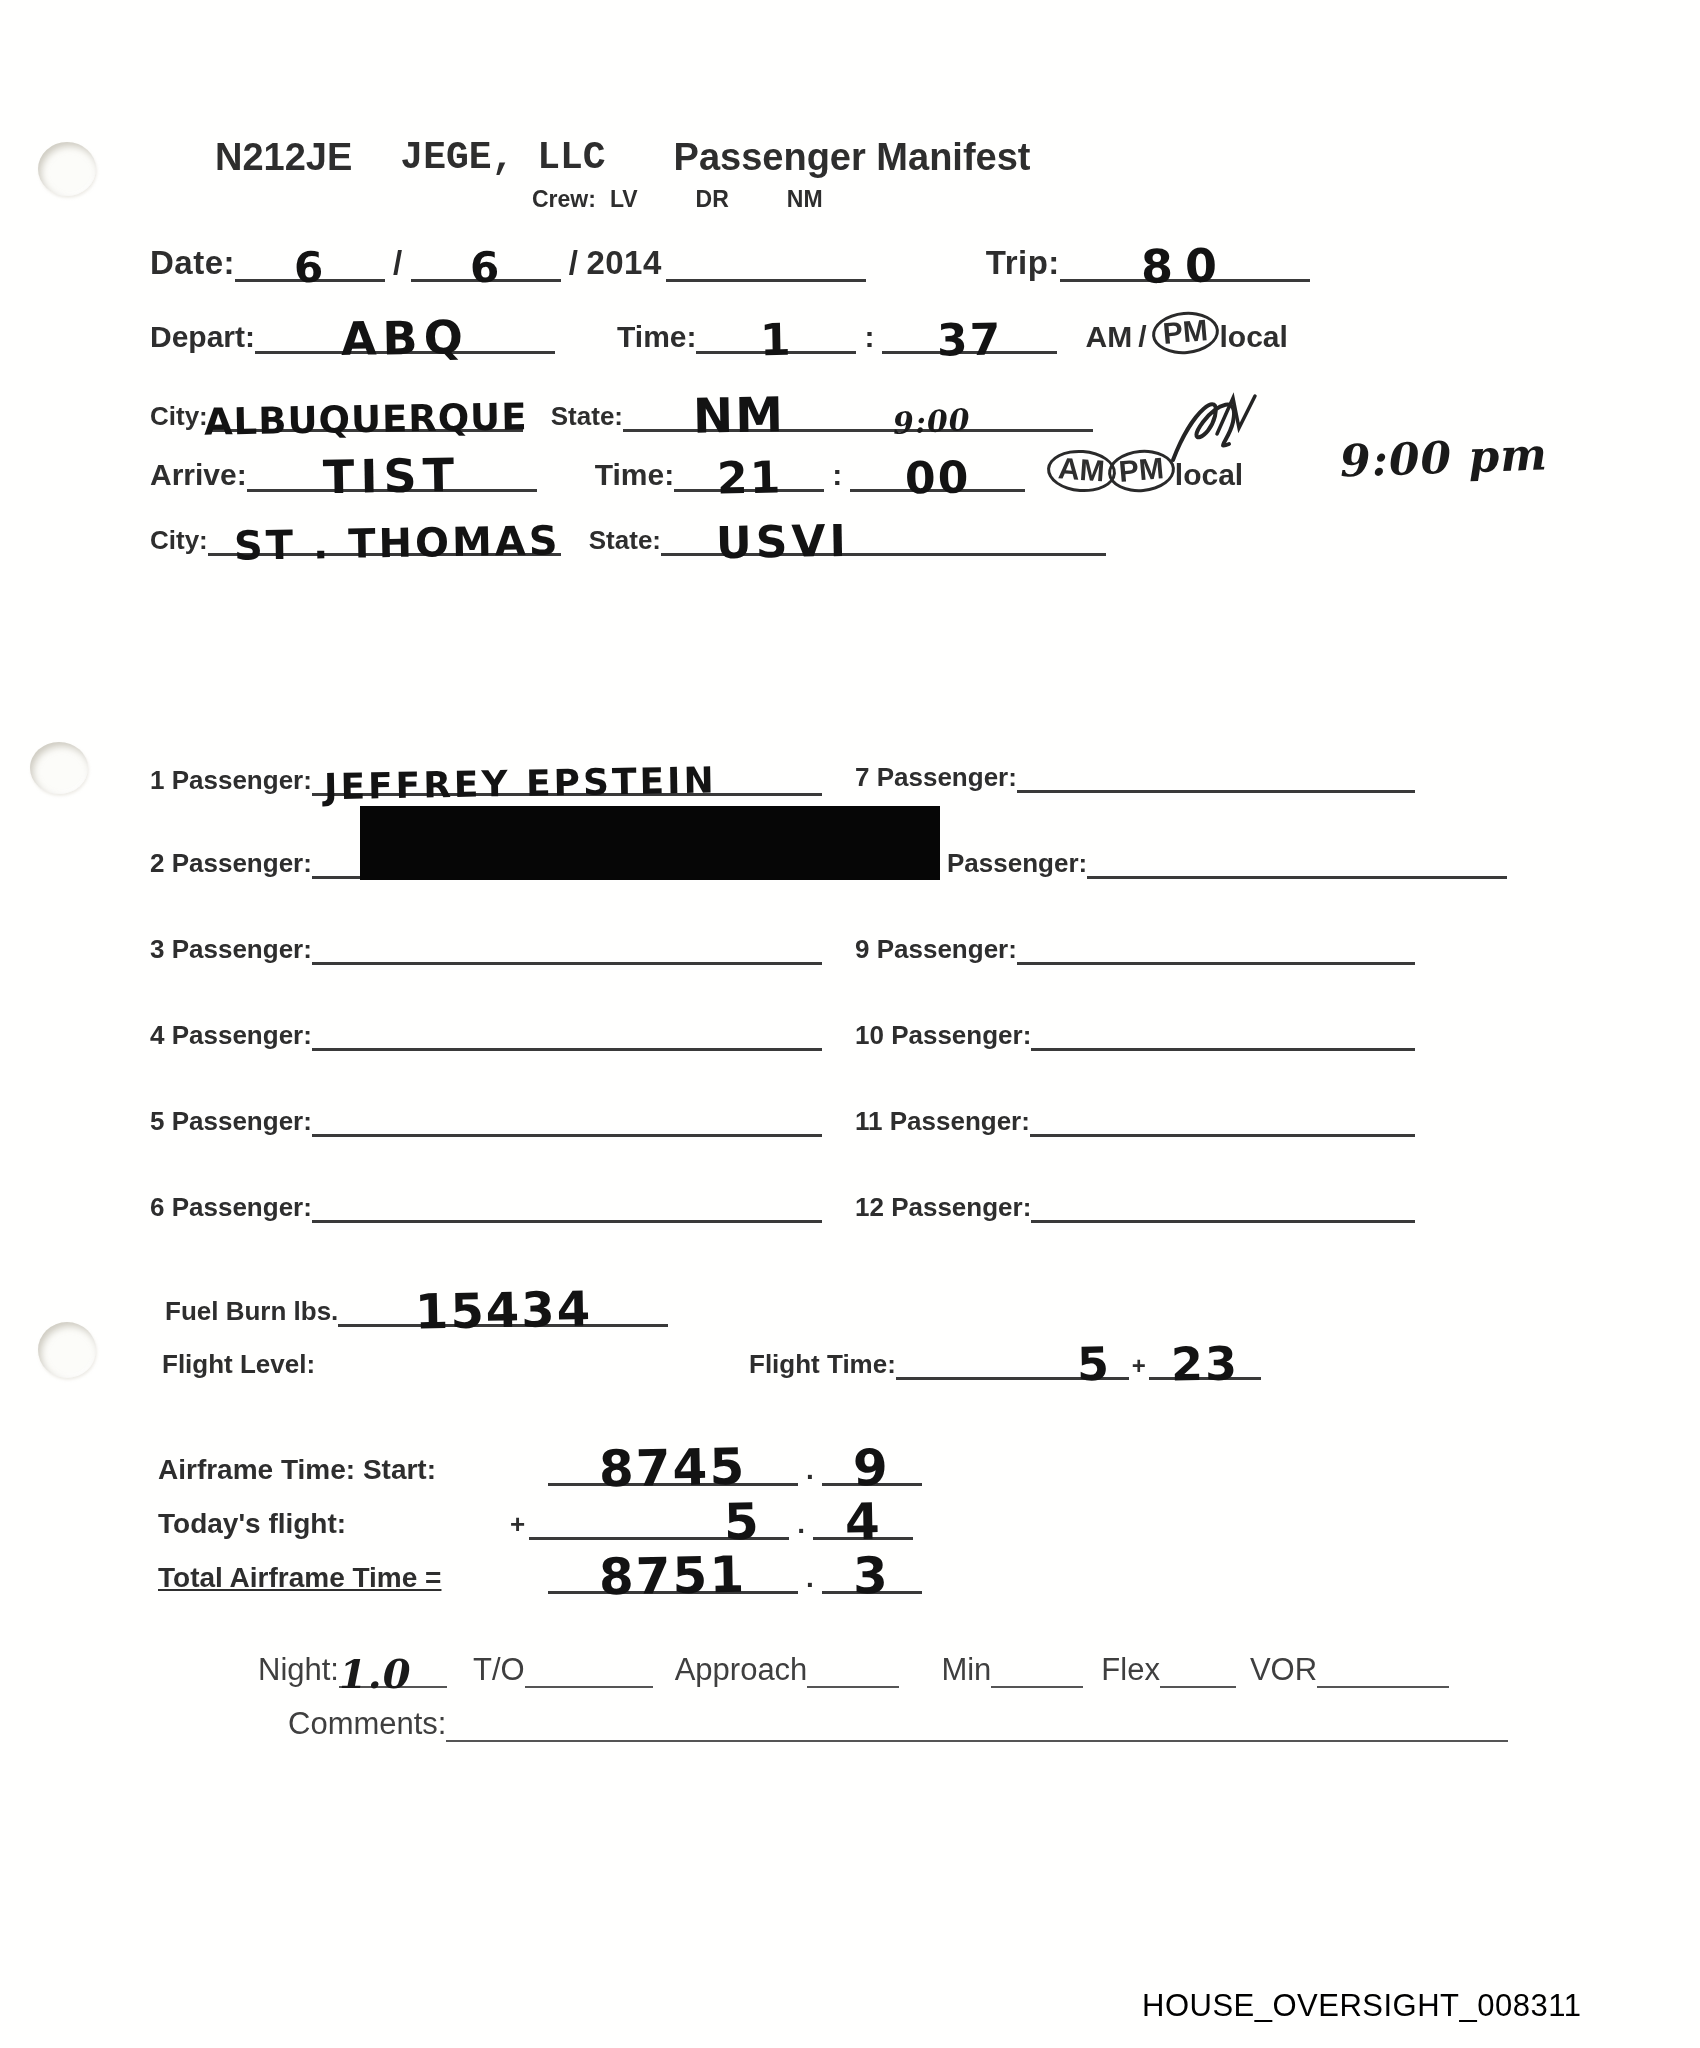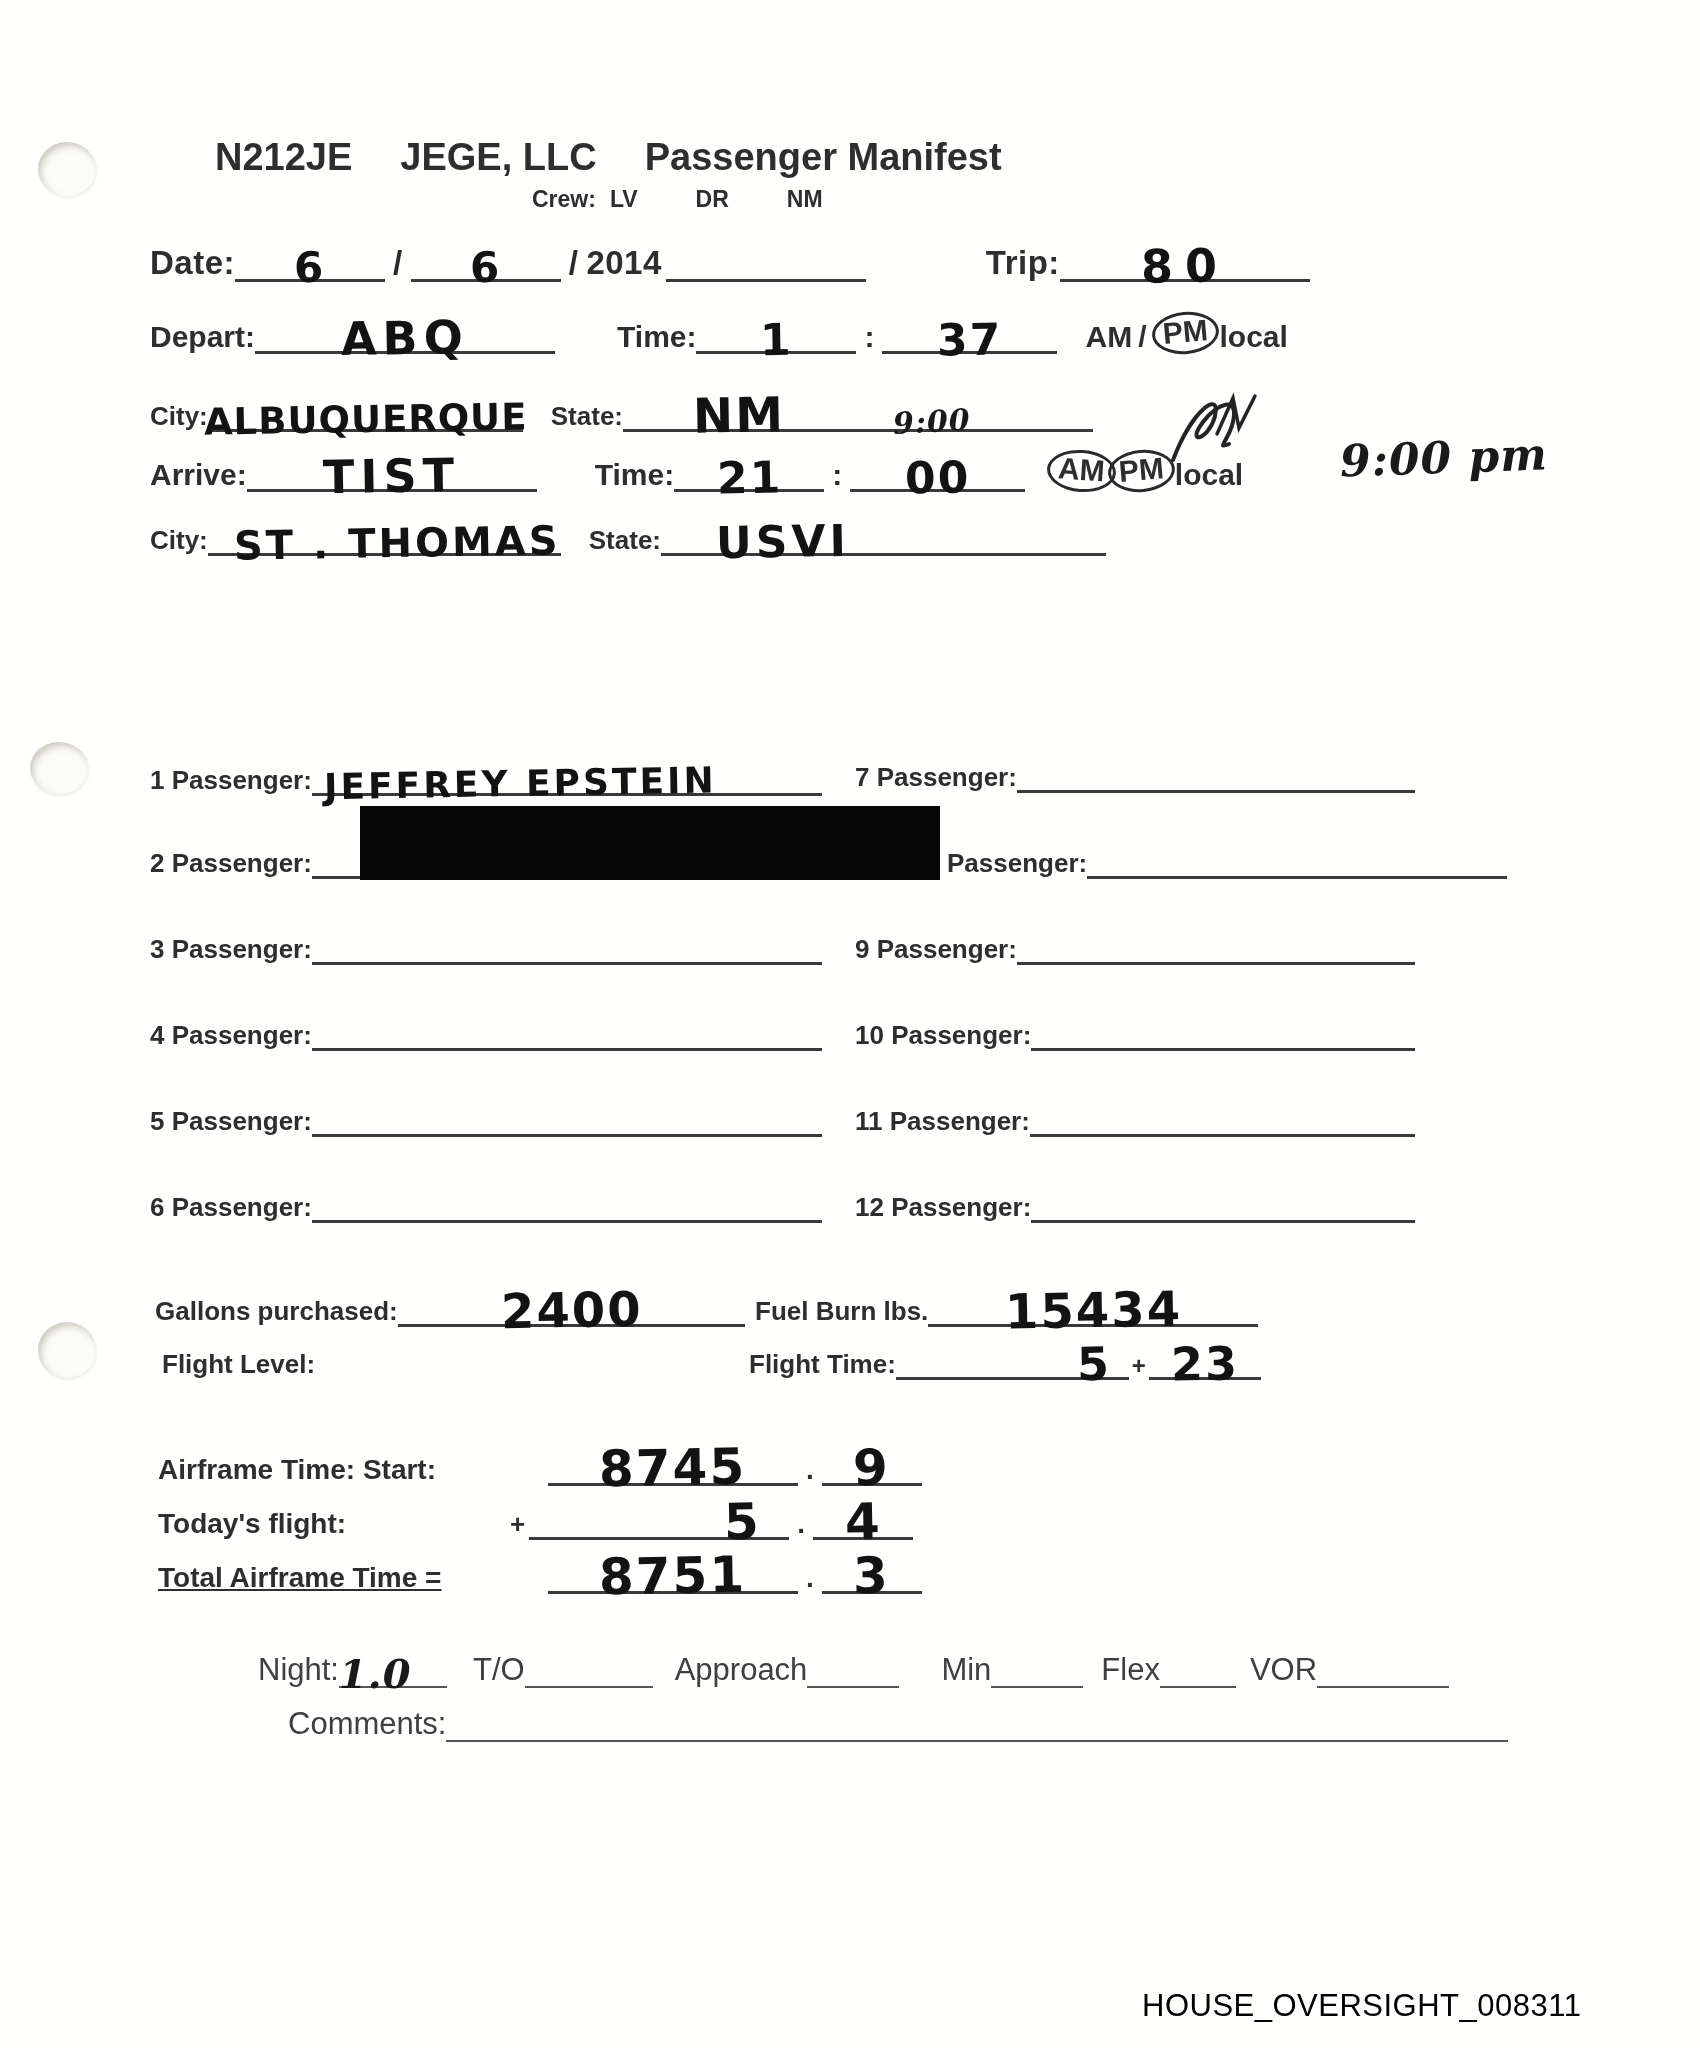--- a/index.html
+++ b/index.html
@@ -35,21 +35,21 @@
 <body>
 
 <div class="page">
 
   <div class="hole" style="left:38px;top:142px;width:58px;height:54px;"></div>
   <div class="hole" style="left:30px;top:742px;width:58px;height:52px;"></div>
   <div class="hole" style="left:38px;top:1322px;width:58px;height:56px;"></div>
 
   <div class="row" style="left:215px;top:136px;">
     <span class="lbl" style="font-size:38px;margin-right:48px;">N212JE</span>
-    <span class="lbl" style="font-size:38px;margin-right:48px;">JEGE, LLC</span>
+    <span class="lbl" style="font-size:38px;margin-right:68px;font-family:Liberation Mono, monospace;">JEGE, LLC</span>
     <span class="lbl" style="font-size:38px;">Passenger Manifest</span>
   </div>
   <div class="row" style="left:532px;top:186px;">
     <span class="lbl" style="font-size:23px;margin-right:14px;">Crew:</span>
     <span class="lbl" style="font-size:23px;margin-right:58px;">LV</span>
     <span class="lbl" style="font-size:23px;margin-right:58px;">DR</span>
     <span class="lbl" style="font-size:23px;">NM</span>
   </div>
 
   <div class="row" style="left:150px;top:240px;">
@@ -200,26 +200,20 @@
     </div>
     <div class="prow" style="top:430px;">
       <span class="lbl lbl-md">12 Passenger:</span>
       <span class="ul"></span>
     </div>
   </div>
 
   <div class="redaction" style="left:360px;top:806px;width:580px;height:74px;"></div>
 
   <div class="row" style="left:155px;top:1283px;">
-    <span style="width:590px;display:inline-flex;align-items:flex-end;">
-      <span class="lbl lbl-md">Gallons purchased:</span>
-      <span class="ul" style="flex:1;">
-        <span class="hw" style="font-size:48px;">2400</span>
-      </span>
-    </span>
     <span style="display:inline-flex;align-items:flex-end;margin-left:10px;">
       <span class="lbl lbl-md">Fuel Burn lbs.</span>
       <span class="ul" style="width:330px;">
         <span class="hw" style="font-size:48px;">15434</span>
       </span>
     </span>
   </div>
 
   <div class="row" style="left:162px;top:1338px;">
     <span style="width:583px;display:inline-flex;align-items:flex-end;">

